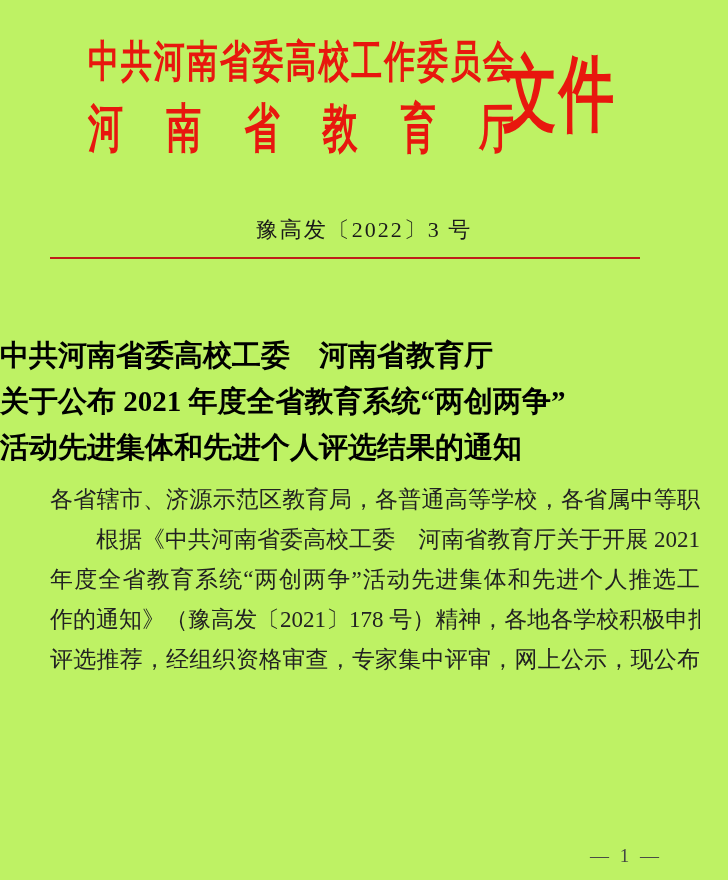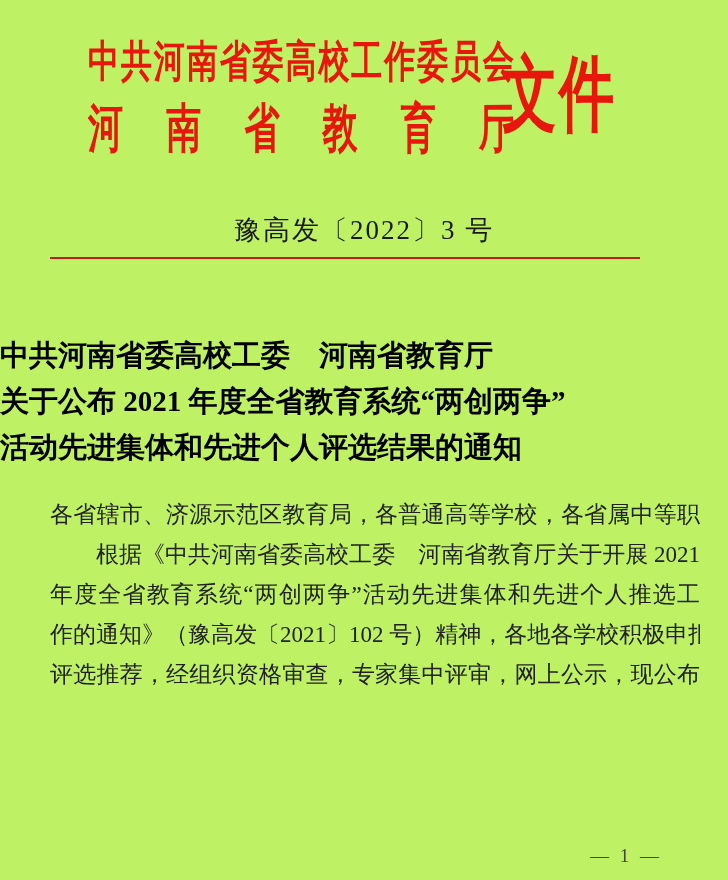--- a/index.html
+++ b/index.html
@@ -55,21 +55,21 @@
     transform: scaleY(1.5);
     transform-origin: 0 0;
   }
 
   
   .doc-number {
     position: absolute;
     left: 0; top: 215px;
     width: 728px;
     text-align: center;
-    font-size: 27px;
+    font-size: 22px;
     line-height: 30px;
     letter-spacing: 2px;
     color: #1a1a1a;
     white-space: nowrap;
   }
 
   
   .red-rule {
     position: absolute;
     left: 50px; top: 257px;
@@ -87,21 +87,21 @@
     font-size: 29px;
     font-weight: 700;
     line-height: 46px;
     color: #000000;
   }
   .title div { white-space: nowrap; }
 
   
   .body {
     position: absolute;
-    left: 50px; top: 495px;
+    left: 50px; top: 480px;
     width: 650px;
     font-size: 23px;
     line-height: 40px;
     color: #222222;
   }
   .body-line {
     height: 40px;
     white-space: nowrap;
     overflow: hidden;
     text-align: justify;
@@ -141,19 +141,19 @@
   <div class="title">
     <div>中共河南省委高校工委　河南省教育厅</div>
     <div>关于公布 2021 年度全省教育系统“两创两争”</div>
     <div>活动先进集体和先进个人评选结果的通知</div>
   </div>
 
   <div class="body">
     <div class="body-line">各省辖市、济源示范区教育局，各普通高等学校，各省属中等职</div>
     <div class="body-line">　　根据《中共河南省委高校工委　河南省教育厅关于开展 2021</div>
     <div class="body-line">年度全省教育系统“两创两争”活动先进集体和先进个人推选工</div>
-    <div class="body-line">作的通知》（豫高发〔2021〕102 号）精神，各地各学校积极申报</div>
+    <div class="body-line">作的通知》（豫高发〔2021〕178 号）精神，各地各学校积极申报</div>
     <div class="body-line">评选推荐，经组织资格审查，专家集中评审，网上公示，现公布</div>
   </div>
 
   <div class="page-number">— 1 —</div>
 
 </div>
 
 </body></html>

